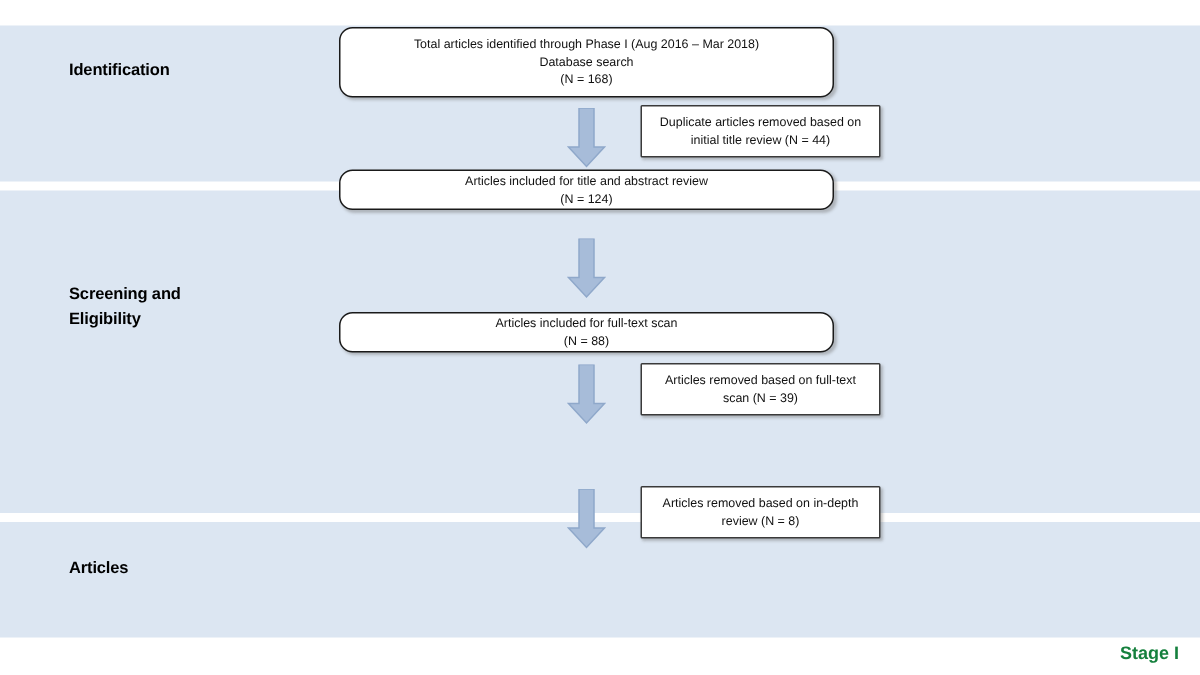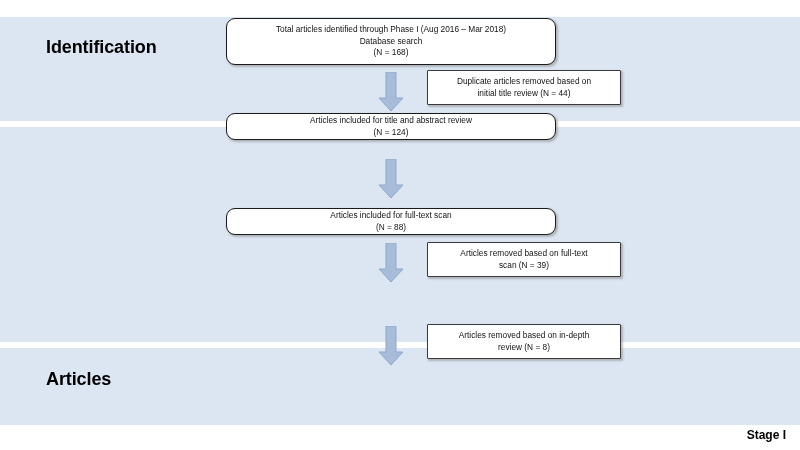--- a/index.html
+++ b/index.html
@@ -26,21 +26,21 @@
     background: #dce6f2;
   }
   #band-identification { top: 17px;  height: 104px; }
   #band-screening     { top: 127px; height: 215px; }
   #band-inclusion     { top: 348px; height: 77px;  }
 
   
   .stage-label {
     position: absolute;
     left: 46px;
-    font-size: 18px;
+    font-size: 11px;
     font-weight: bold;
     color: #000000;
     line-height: 17px;
     letter-spacing: -0.1px;
     white-space: pre-line;
   }
   #stage-label-identification { top: 39px; }
   #stage-label-screening      { top: 188px; }
   #stage-label-inclusion      { top: 371px; }
 
@@ -62,21 +62,21 @@
     white-space: pre-line;
     box-shadow: 1.5px 1.5px 2px rgba(120,120,120,0.45);
   }
   .node.main {
     left: 226px;
     width: 330px;
     height: 27px;
   }
   .node.exclusion {
     left: 427px;
-    width: 194px;
+    width: 160px;
     height: 35px;
     border-color: #3a3a3a;
     border-radius: 1px;
   }
 
   
   #node-main-1 { top: 18px;  height: 47px; }
   #node-main-2 { top: 113px; }
   #node-main-3 { top: 184px; margin-top: 24px; }
   #node-main-4 { top: 284px; }
@@ -100,33 +100,35 @@
   #arrow-3 { top: 243px; }
   #arrow-4 { top: 326px; }
 
   
   #footer-stage {
     position: absolute;
     right: 14px;
     top: 428px;
     font-size: 12px;
     font-weight: bold;
-    color: #000000;
+    color: #15803d;
   }
 </style>
 </head>
 <body>
 
 <div id="canvas">
 
   <div class="band" id="band-identification"></div>
   <div class="band" id="band-screening"></div>
   <div class="band" id="band-inclusion"></div>
 
   <div class="stage-label" id="stage-label-identification">Identification</div>
+  <div class="stage-label" id="stage-label-screening">Screening and
+Eligibility</div>
   <div class="stage-label" id="stage-label-inclusion">Articles</div>
 
   <div class="node main" id="node-main-1">Total articles identified through Phase I (Aug 2016 – Mar 2018)
 Database search
 (N = 168)</div>
   <div class="node main" id="node-main-2">Articles included for title and abstract review
 (N = 124)</div>
   <div class="node main" id="node-main-3">Articles included for full-text scan
 (N = 88)</div>
 

